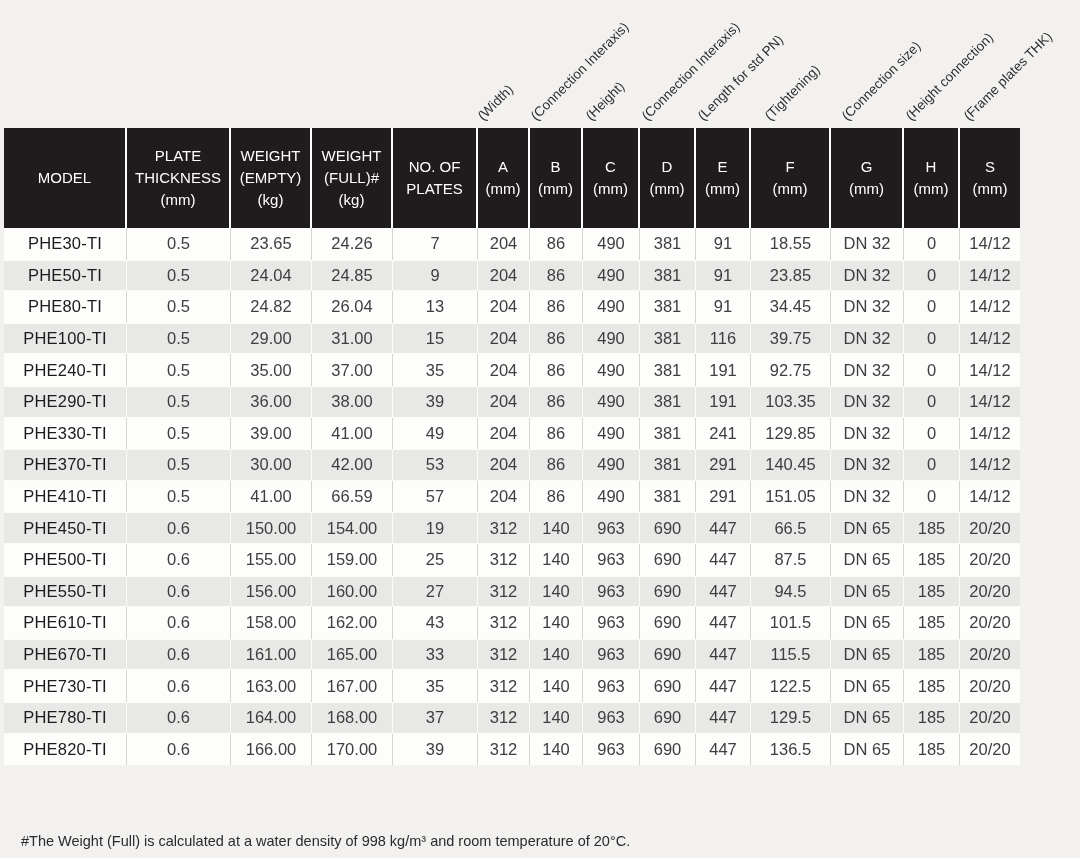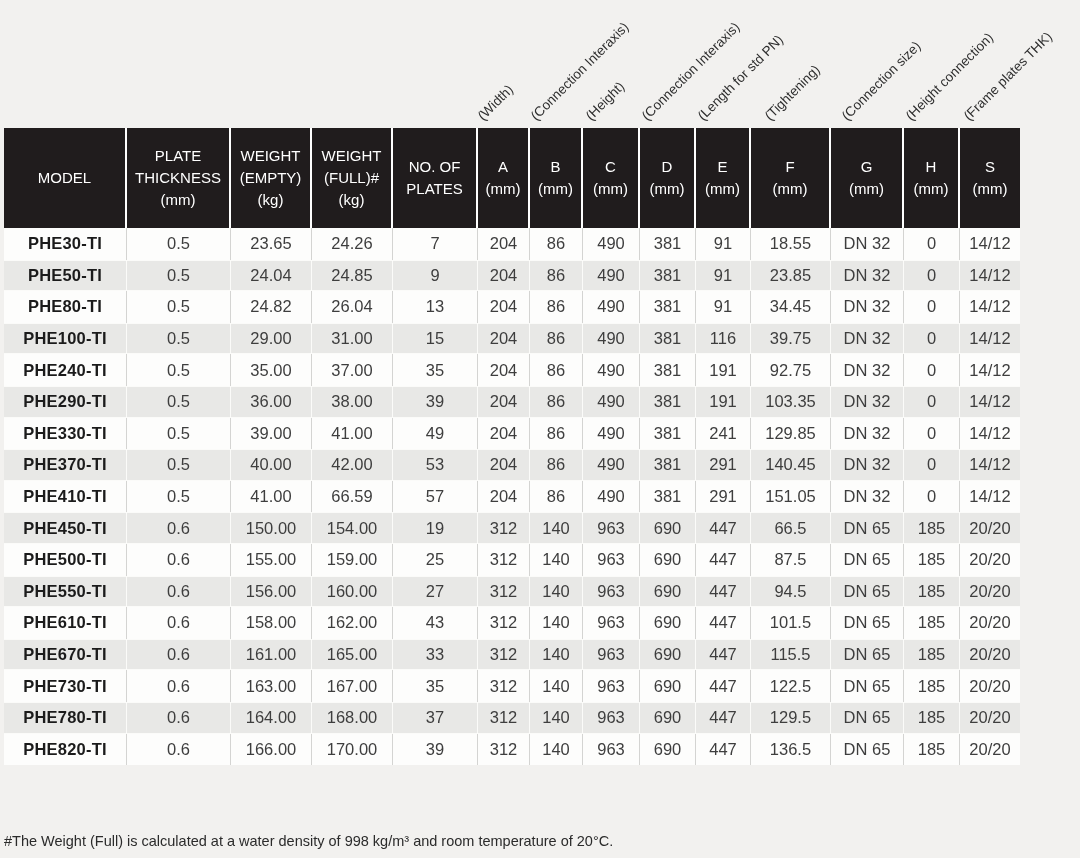--- a/index.html
+++ b/index.html
@@ -51,25 +51,25 @@
     text-align: center;
     vertical-align: middle;
     font-size: 16.5px;
     color: #3e3e3e;
     overflow: hidden;
   }
   tr.r-white td { background: #fdfdfc; border-right: 1px solid #d4d4d2; }
   tr.r-gray  td { background: #e8e8e6; border-right: 1px solid #fbfbf9;
                   border-top: 1px solid #fbfbf9; border-bottom: 1px solid #fbfbf9; }
   .spec-table td:last-child { border-right: none; }
-  td.model { font-weight: bold; color: #1b1b1b; letter-spacing: .2px; }
+  td.model { font-weight: normal; color: #1b1b1b; letter-spacing: .2px; }
 
   .footnote {
     position: absolute;
-    left: 4px;
+    left: 21px;
     top: 833px;
     font-size: 14.5px;
     color: #2b2b2b;
   }
 </style>
 </head>
 <body>
 
 <div class="page">
 
@@ -245,21 +245,21 @@
           <td>381</td>
           <td>241</td>
           <td>129.85</td>
           <td>DN 32</td>
           <td>0</td>
           <td>14/12</td>
         </tr>
         <tr class="r-gray">
           <td class="model">PHE370-TI</td>
           <td>0.5</td>
-          <td>40.00</td>
+          <td>30.00</td>
           <td>42.00</td>
           <td>53</td>
           <td>204</td>
           <td>86</td>
           <td>490</td>
           <td>381</td>
           <td>291</td>
           <td>140.45</td>
           <td>DN 32</td>
           <td>0</td>

